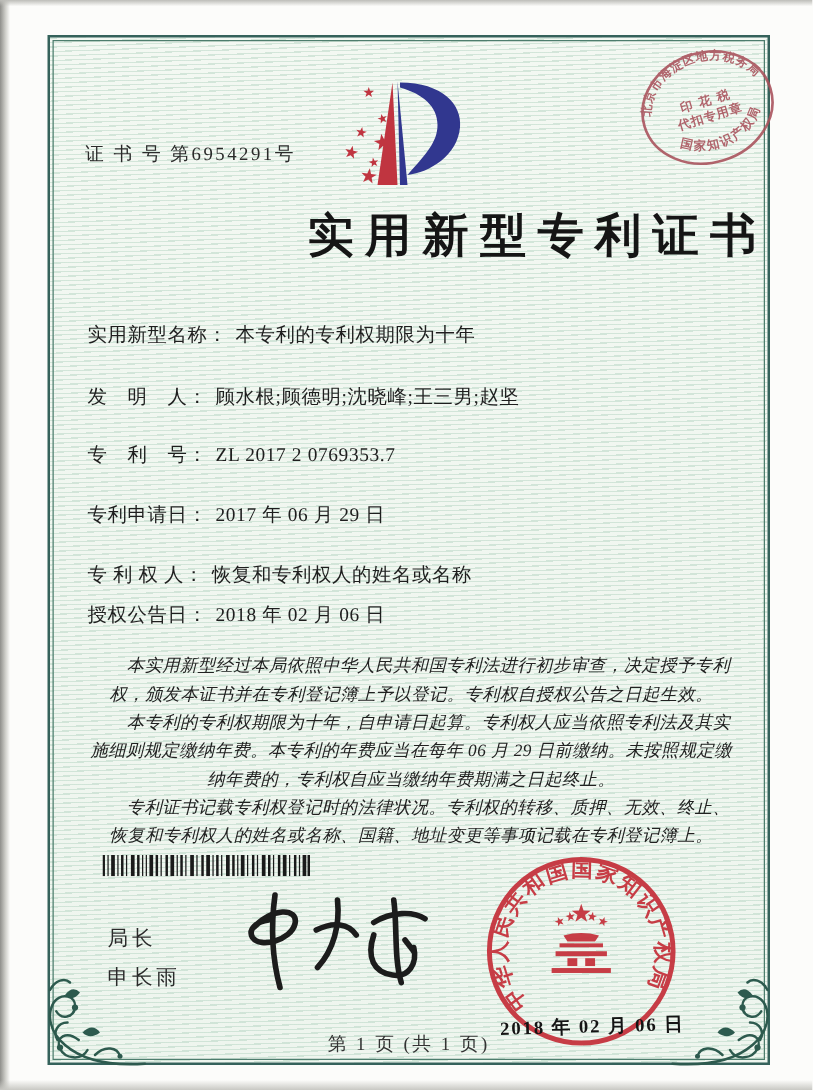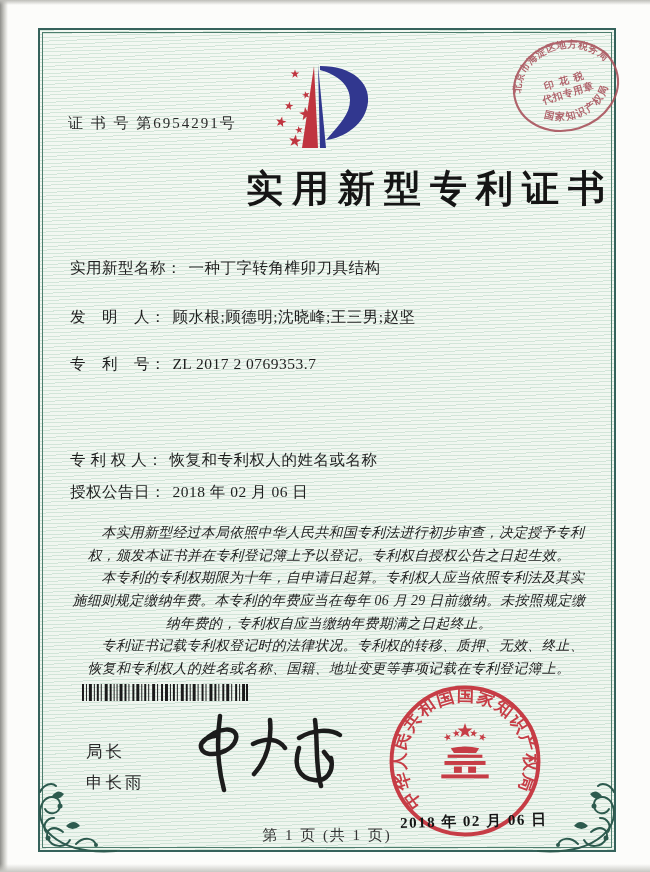--- a/index.html
+++ b/index.html
@@ -77,29 +77,33 @@
     <use href="#star" transform="translate(38,62) scale(7) rotate(-8)" fill="#c03540"></use>
     <use href="#star" transform="translate(13,70) scale(5.5) rotate(12)" fill="#c03540"></use>
     <use href="#star" transform="translate(31,78) scale(4) rotate(-10)" fill="#c03540"></use>
     <use href="#star" transform="translate(27,89) scale(6.5) rotate(8)" fill="#c03540"></use>
   </svg>
 
   <div class="title">实用新型专利证书</div>
 
   <div class="field-row" style="top:228px">
     <span class="field-label">实用新型名称：</span>
-    <span class="field-value">一种丁字转角榫卯刀具结构</span>
+    <span class="field-value">本专利的专利权期限为十年</span>
   </div>
   <div class="field-row" style="top:277px">
     <span class="field-label">发　明　人：</span>
     <span class="field-value">顾水根;顾德明;沈晓峰;王三男;赵坚</span>
   </div>
   <div class="field-row" style="top:324px">
     <span class="field-label">专　利　号：</span>
     <span class="field-value">ZL 2017 2 0769353.7</span>
+  </div>
+  <div class="field-row" style="top:372px">
+    <span class="field-label">专利申请日：</span>
+    <span class="field-value">2017 年 06 月 29 日</span>
   </div>
   <div class="field-row" style="top:420px">
     <span class="field-label">专 利 权 人：</span>
     <span class="field-value">恢复和专利权人的姓名或名称</span>
   </div>
   <div class="field-row" style="top:452px">
     <span class="field-label">授权公告日：</span>
     <span class="field-value">2018 年 02 月 06 日</span>
   </div>
 

